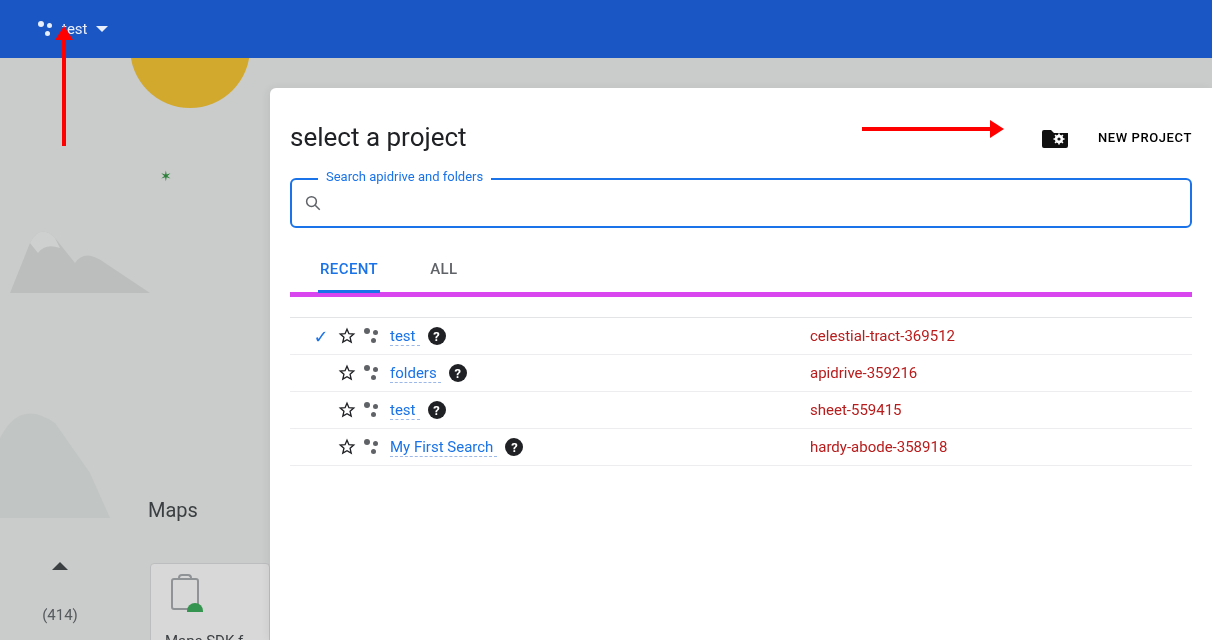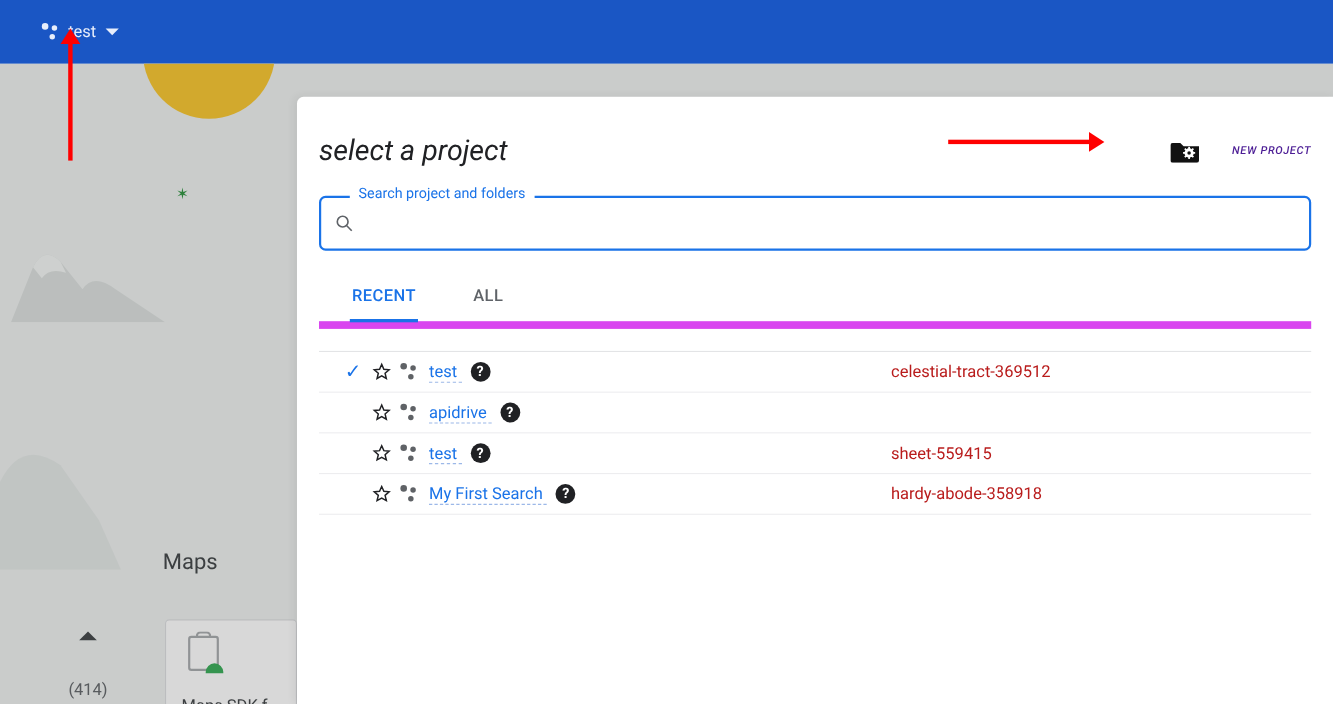--- a/index.html
+++ b/index.html
@@ -78,24 +78,23 @@
     position: absolute;
     left: 10px; top: 150px;
     width: 150px; height: 85px;
   }
   .mtn svg { width: 100%; height: 100%; }
   .dot { position:absolute; top:110px; left:160px; color:#2a8f3b; font-size:14px; }
   .mtn2 { position:absolute; left:0; top:320px; width:110px; height:140px; }
 
   .left-bottom {
     position: absolute;
-    left: 0; bottom: 4px;
+    left: 0; bottom: 16px;
     width: 247px;
     display: flex;
-    margin-left: 20px;
   }
   .col-left {
     width: 120px;
     display: flex; flex-direction: column; align-items: center;
     padding-top: 90px;
   }
   .chev-up {
     width: 0; height: 0;
     border-left: 8px solid transparent;
     border-right: 8px solid transparent;
@@ -164,37 +163,36 @@
     border-top-left-radius: 6px;
     box-shadow: -2px 0 8px rgba(0,0,0,0.06);
     padding: 34px 20px 0 20px;
     box-sizing: border-box;
   }
   .modal-head {
     display: flex;
     align-items: center;
     justify-content: space-between;
     padding: 0 0 26px 0;
-    font-style: italic;
   }
   .modal-title {
     font-size: 26px;
     color: #202124;
   }
   .head-right { display:flex; align-items:center; gap: 28px; }
   .folder-gear {
     width: 28px; height: 22px;
     position: relative;
     cursor: pointer;
   }
   .folder-gear svg { width:28px; height:22px; display:block; }
   .new-proj {
-    font-size: 10px;
+    font-size: 13px;
     letter-spacing: .6px;
-    color: #4c1d95;
+    color: #000000;
     cursor: pointer;
     font-weight: 500;
   }
 
   
   .search-wrap {
     position: relative;
     margin: 0 0 4px 0;
   }
   .search-box {
@@ -220,21 +218,21 @@
     border: none;
     outline: none;
     font-size: 15px;
     height: 28px;
   }
 
   
   .tabs {
     display: flex;
     gap: 48px;
-    border-bottom: 7px solid #d946ef;
+    border-bottom: 5px solid #d946ef;
     margin-top: 20px;
     padding-left: 28px;
   }
   .tab {
     padding: 12px 2px 12px 2px;
     font-size: 15px;
     letter-spacing: .4px;
     color: #5f6368;
     cursor: pointer;
     font-weight: 500;
@@ -407,21 +405,21 @@
               <rect x="19.4" y="8.8" width="1.6" height="2" transform="rotate(45 20.2 9.8)"></rect>
               <rect x="13" y="15.2" width="1.6" height="2" transform="rotate(45 13.8 16.2)"></rect>
             </g>
           </svg>
       </span>
       <span class="new-proj">NEW PROJECT</span>
     </div>
   </div>
 
   <div class="search-wrap">
-    <span class="search-legend">Search project and folders</span>
+    <span class="search-legend">Search apidrive and folders</span>
     <div class="search-box">
       <svg class="mag" viewBox="0 0 24 24">
           <circle cx="10" cy="10" r="6.5" fill="none" stroke="currentColor" stroke-width="2"></circle>
           <line x1="15" y1="15" x2="21" y2="21" stroke="currentColor" stroke-width="2"></line>
         </svg>
       <input class="search-input" type="text" autofocus="" value="" style="">
     </div>
   </div>
 
   <div class="tabs" id="tabs">
@@ -461,23 +459,24 @@
               <path d="M12 3 l2.6 5.9 6.4 .6 -4.9 4.3 1.5 6.3 L12 17 l-5.6 3.1 1.5-6.3 -4.9-4.3 6.4-.6 z" fill="none" stroke="#202124" stroke-width="1.8"></path>
             </svg>
           </span>
           <span class="nodes-icon dark">
             <i class="d1"></i>
             <i class="d2"></i>
             <i class="d3"></i>
           </span>
         </div>
         <div class="name-cell">
-          <span class="proj-link">apidrive</span>
+          <span class="proj-link">folders</span>
           <span class="q">?</span>
         </div>
+        <div class="id-cell">apidrive-359216</div>
       </div>
       <div class="row">
         <div class="pre">
           <span class="star">
             <svg viewBox="0 0 24 24">
               <path d="M12 3 l2.6 5.9 6.4 .6 -4.9 4.3 1.5 6.3 L12 17 l-5.6 3.1 1.5-6.3 -4.9-4.3 6.4-.6 z" fill="none" stroke="#202124" stroke-width="1.8"></path>
             </svg>
           </span>
           <span class="nodes-icon dark">
             <i class="d1"></i>

